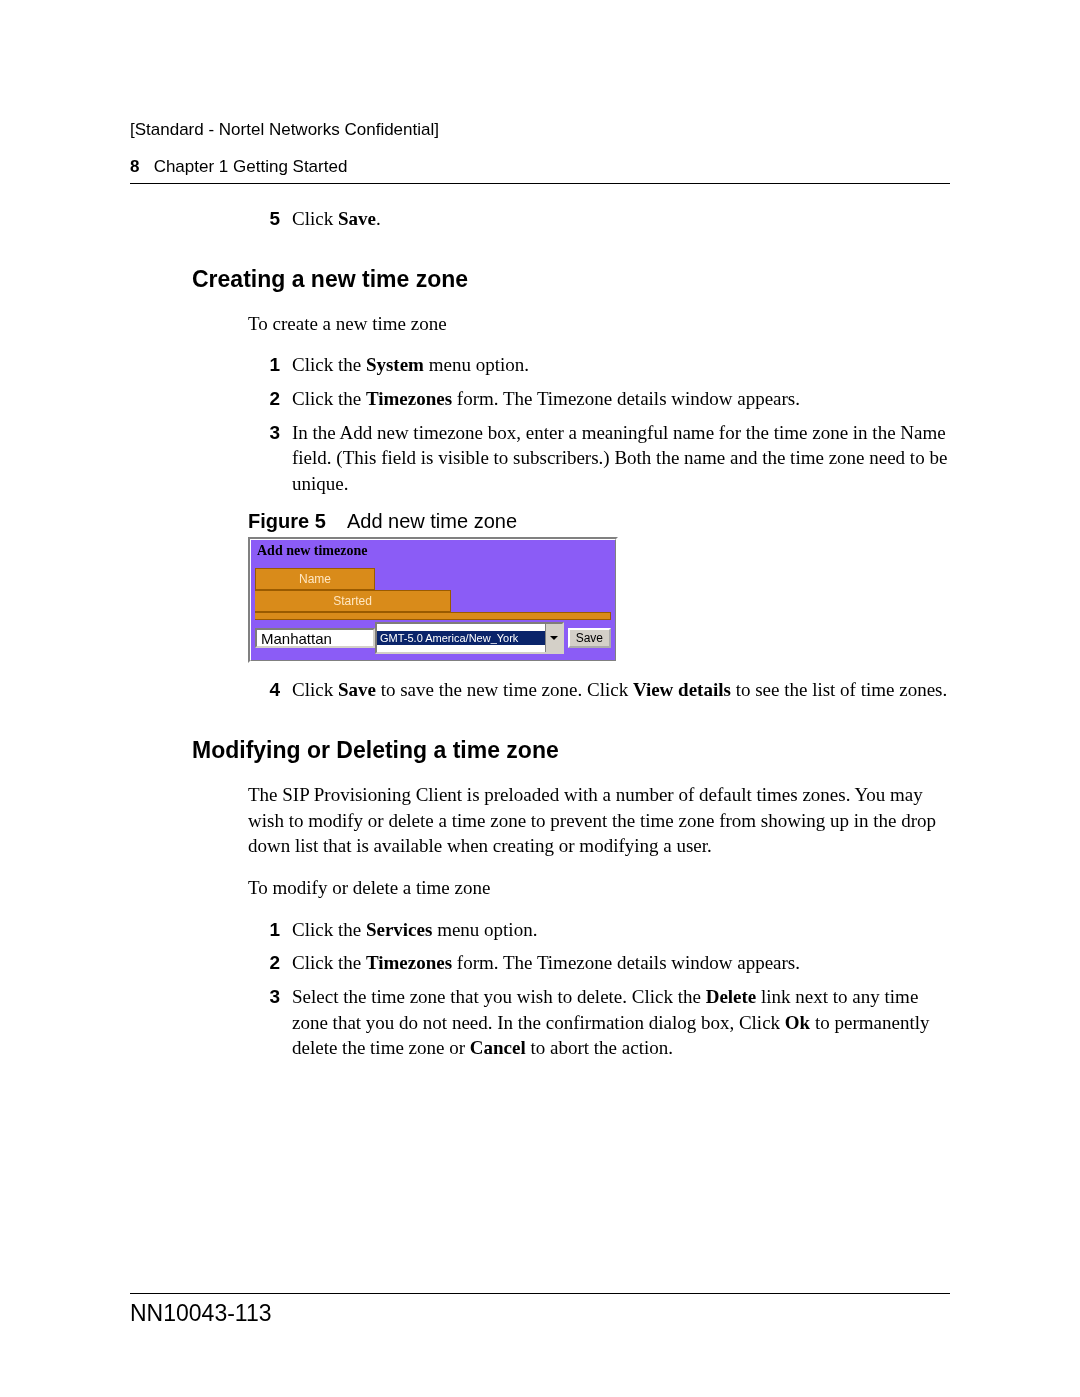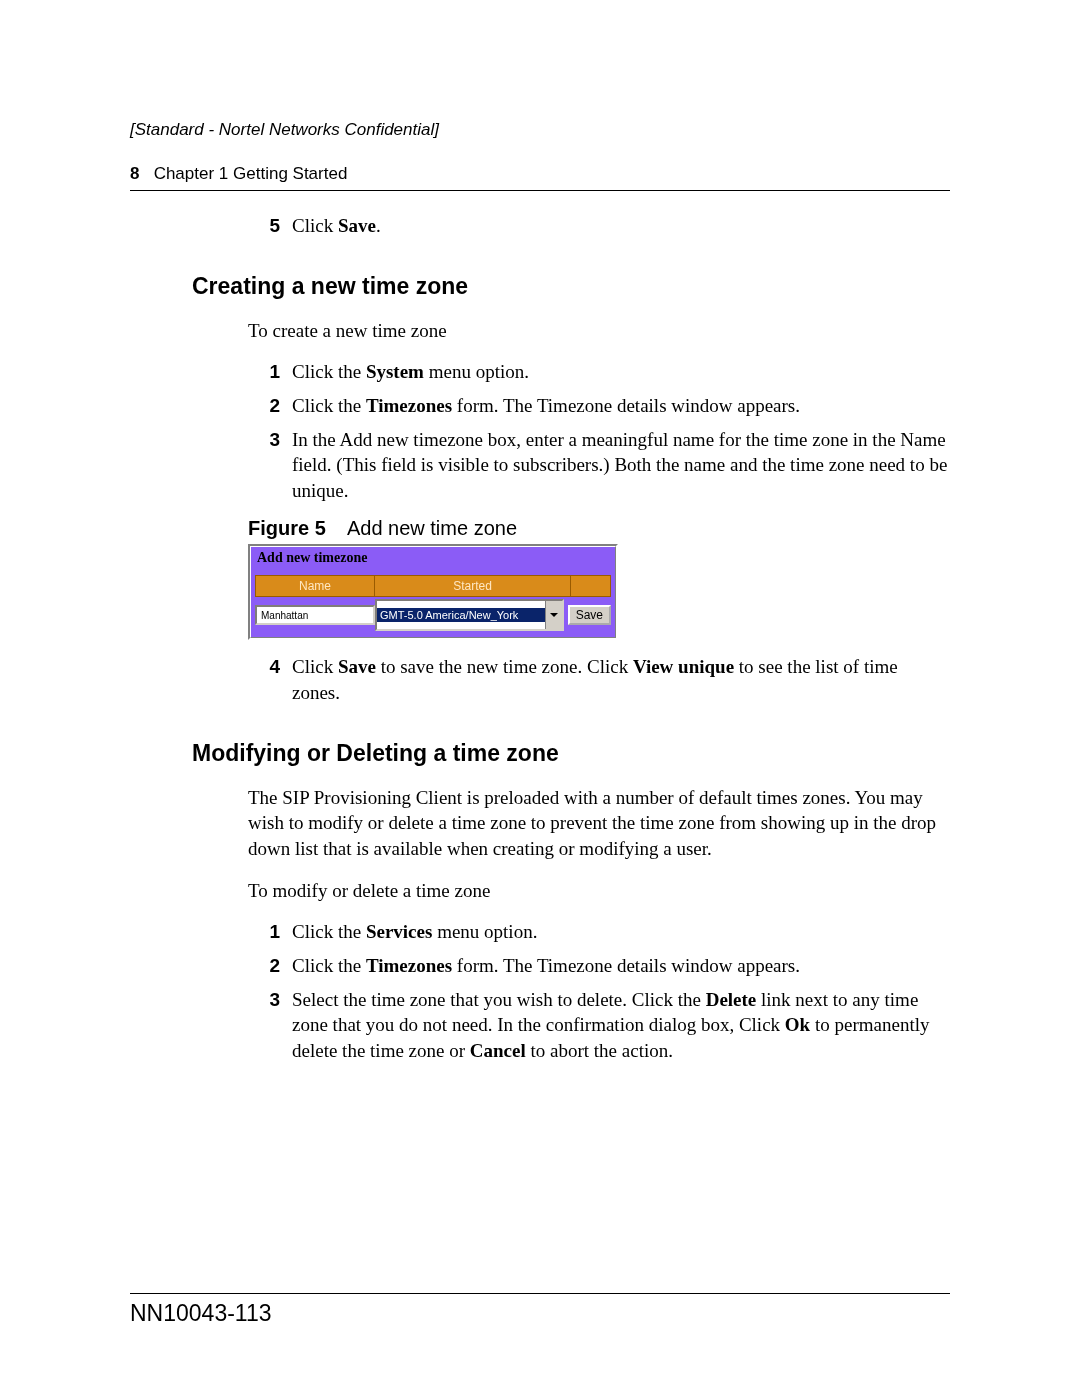--- a/index.html
+++ b/index.html
@@ -11,23 +11,22 @@
   }
   .page {
     width: 1080px;
     height: 1397px;
     position: relative;
     box-sizing: border-box;
     padding: 120px 130px 70px 130px;
   }
   .classification {
     font-family: Arial, Helvetica, sans-serif;
-    font-style: italic;
     font-size: 17px;
-    margin-bottom: 24px;
+    margin-bottom: 17px;
   }
   .running-head {
     font-family: Arial, Helvetica, sans-serif;
     font-size: 17px;
     padding-bottom: 6px;
     border-bottom: 1px solid #000;
     margin-bottom: 22px;
   }
   .running-head .pgnum { font-weight: bold; }
   .body-indent {
@@ -84,20 +83,21 @@
   }
   .tz-title {
     font-family: "Times New Roman", serif;
     font-weight: bold;
     font-size: 14px;
     padding: 3px 6px;
   }
   .tz-headrow {
     display: flex;
     margin: 6px 4px 0 4px;
+    flex-direction: column;
   }
   .tz-headcell {
     background: #d98b1a;
     color: #ffe7c2;
     font-family: Arial, sans-serif;
     font-size: 12px;
     text-align: center;
     border: 1px solid #9a5b00;
     padding: 3px 0;
     box-sizing: border-box;
@@ -108,21 +108,21 @@
   .tz-row {
     display: flex;
     margin: 2px 4px 6px 4px;
     align-items: center;
   }
   .tz-input {
     width: 120px;
     height: 20px;
     box-sizing: border-box;
     font-family: Arial, sans-serif;
-    font-size: 10px;
+    font-size: 15px;
     padding: 2px 4px;
     border: 2px inset #d4d0c8;
     background: #fff;
   }
   .tz-select {
     width: 196px;
     height: 32px;
     box-sizing: border-box;
     margin-left: 0;
     display: flex;
@@ -240,21 +240,21 @@
             <div class="sel-btn"></div>
           </div>
           <button class="tz-save">Save</button>
         </div>
       </div>
     </div>
 
     <div id="stepsA2" style="margin-top:14px;">
         <div class="step-row">
           <div class="step-num">4</div>
-          <div class="step-text"><span>Click </span><span class="b">Save</span><span> to save the new time zone. Click </span><span class="b">View unique</span><span> to see the list of time zones.</span></div>
+          <div class="step-text"><span>Click </span><span class="b">Save</span><span> to save the new time zone. Click </span><span class="b">View details</span><span> to see the list of time zones.</span></div>
         </div>
       </div>
   </div>
 
   <h2 class="section">Modifying or Deleting a time zone</h2>
 
   <div class="body-indent">
     <div class="para">The SIP Provisioning Client is preloaded with a number of default times zones. You may wish to modify or delete a time zone to prevent the time zone from showing up in the drop down list that is available when creating or modifying a user.</div>
     <div class="para">To modify or delete a time zone</div>
     <div id="stepsB">

